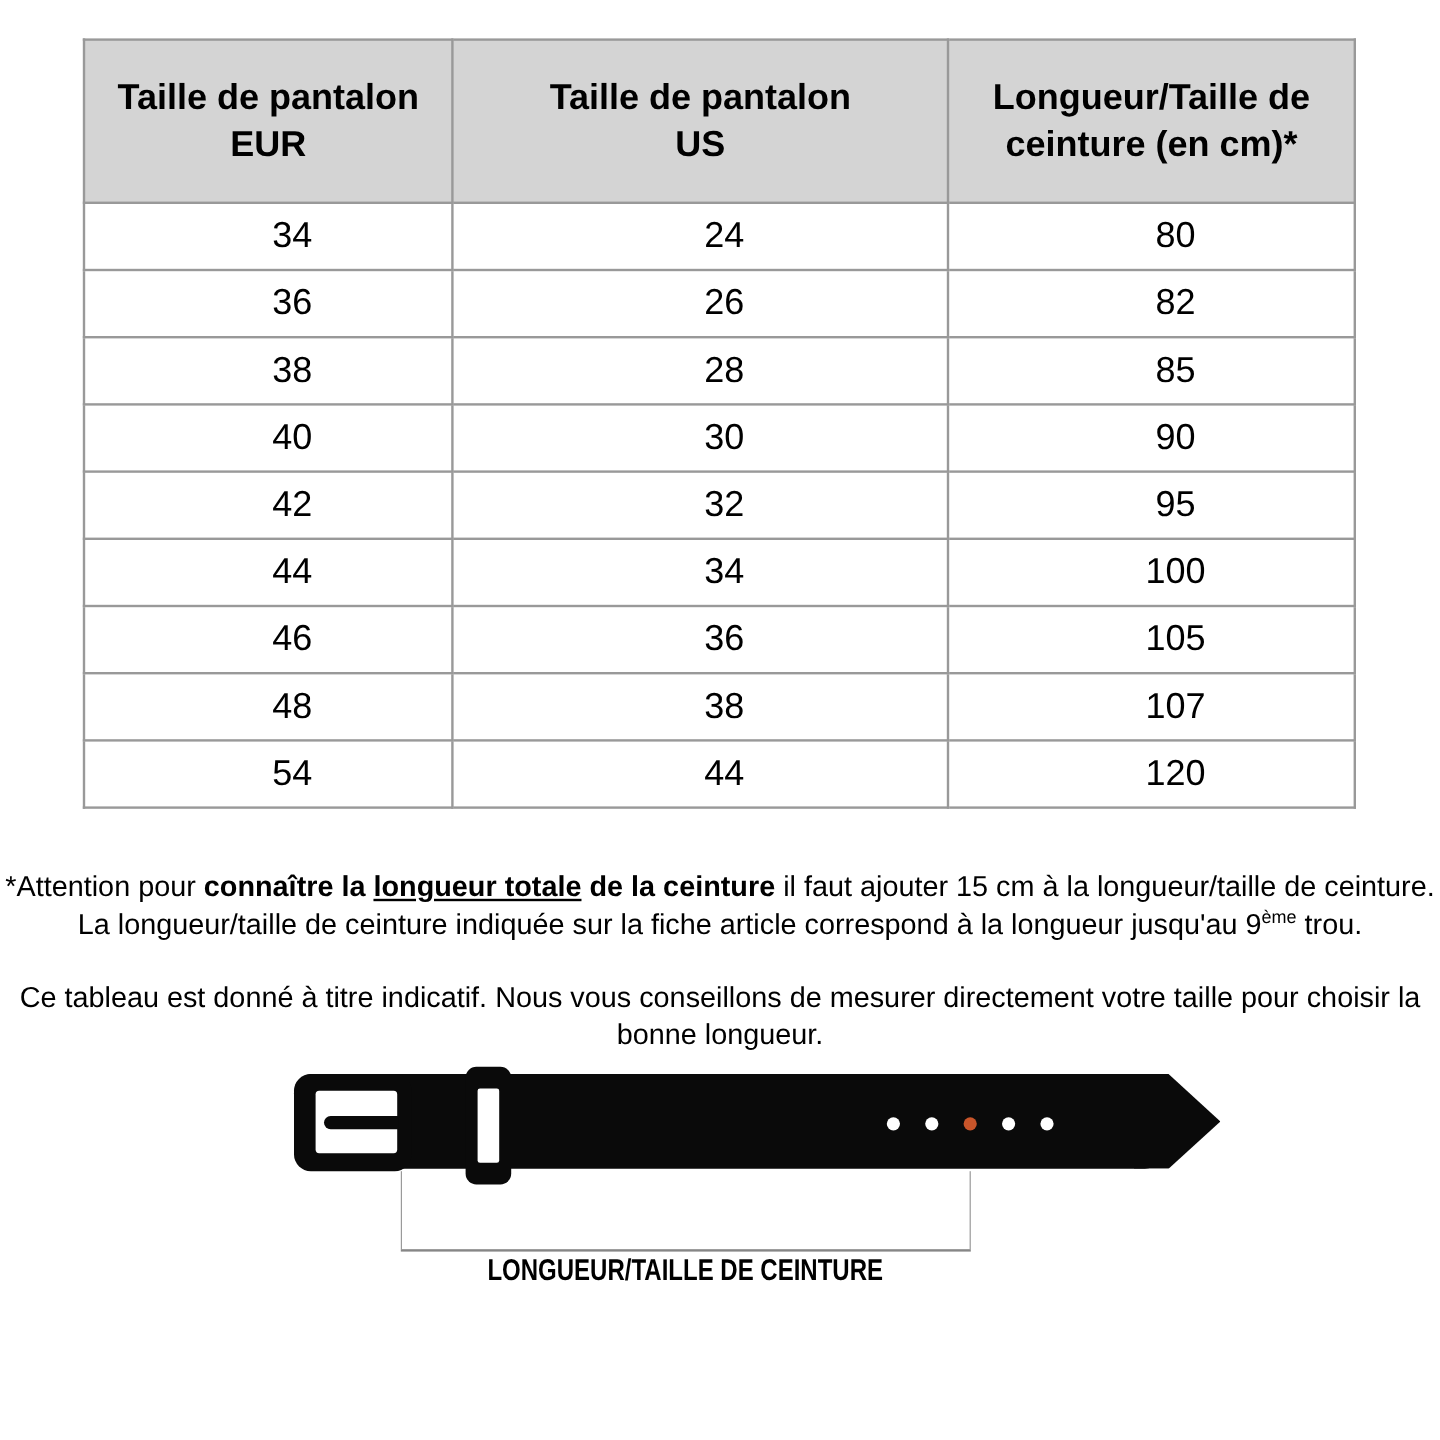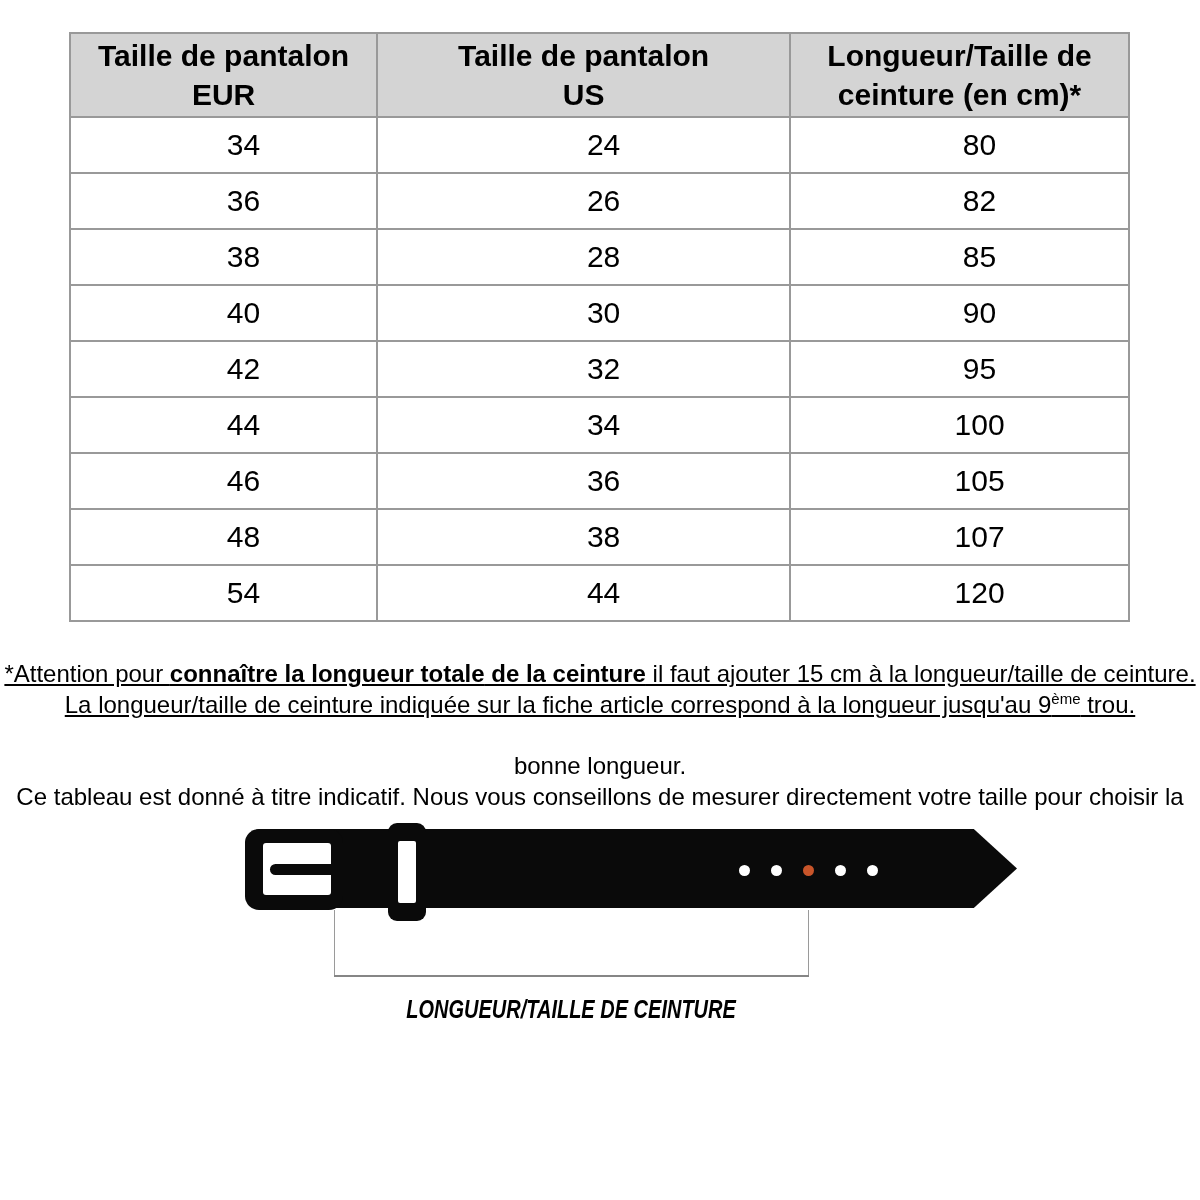--- a/index.html
+++ b/index.html
@@ -31,37 +31,37 @@
     border:2px solid var(--table-border);
     text-align:center;
     vertical-align:middle;
     padding:0;
   }
   .size-table th{
     background:var(--header-bg);
     font-weight:bold;
     font-size:30px;
     line-height:39px;
-    height:84px;
+    height:136px;
   }
   .size-table td{
     font-size:30px;
     height:56px;
     font-weight:normal;
     padding-left:40px;
   }
 
   
   .note{
     text-align:center;
     font-size:24px;
     line-height:31px;
   }
   .note .line{white-space:nowrap;}
-  .note1{margin-top:36px;text-decoration:underline;}
+  .note1{margin-top:50px;}
   .note2{margin-top:30px;}
   .note b{font-weight:bold;}
   .note .ul{text-decoration:underline;}
   sup{font-size:15px;vertical-align:super;line-height:0;}
 
   
   .belt-figure{
     position:relative;
     margin-top:7px;
     height:202px;
@@ -108,23 +108,22 @@
     position:absolute;top:91px;width:1px;height:65px;
     background:var(--bracket);
   }
   .bracket-v.left{left:334px;}
   .bracket-v.right{left:808px;}
   .bracket-h{
     position:absolute;left:334px;top:156px;width:475px;height:2px;
     background:#868686;
   }
   .measure-label{
-    position:absolute;left:334px;top:176px;width:475px;
+    position:absolute;left:334px;top:160px;width:475px;
     text-align:center;
-    font-style:italic;
   }
   .measure-label span{
     display:inline-block;
     font-size:25px;font-weight:bold;letter-spacing:0px;
     transform:scaleX(0.8);
     white-space:nowrap;
   }
 </style>
 </head>
 <body>
@@ -206,22 +205,22 @@
 <div class="note note1">
   <div class="line">
     <span>*Attention pour </span><b>connaître la </b><b class="ul">longueur totale</b><b> de la ceinture</b><span> il faut ajouter 15 cm à la longueur/taille de ceinture.</span>
   </div>
   <div class="line">
     <span>La longueur/taille de ceinture indiquée sur la fiche article correspond à la longueur jusqu'au 9</span><sup>ème</sup><span> trou.</span>
   </div>
 </div>
 
 <div class="note note2">
+  <div class="line">Ce tableau est donné à titre indicatif. Nous vous conseillons de mesurer directement votre taille pour choisir la</div>
   <div class="line">bonne longueur.</div>
-  <div class="line">Ce tableau est donné à titre indicatif. Nous vous conseillons de mesurer directement votre taille pour choisir la</div>
 </div>
 
 <div class="belt-figure">
   <div class="belt-strap"></div>
   <div class="belt-tip"></div>
   <div class="belt-buckle">
     <div class="buckle-window"></div>
     <div class="buckle-pin"></div>
   </div>
   <div class="belt-keeper">

